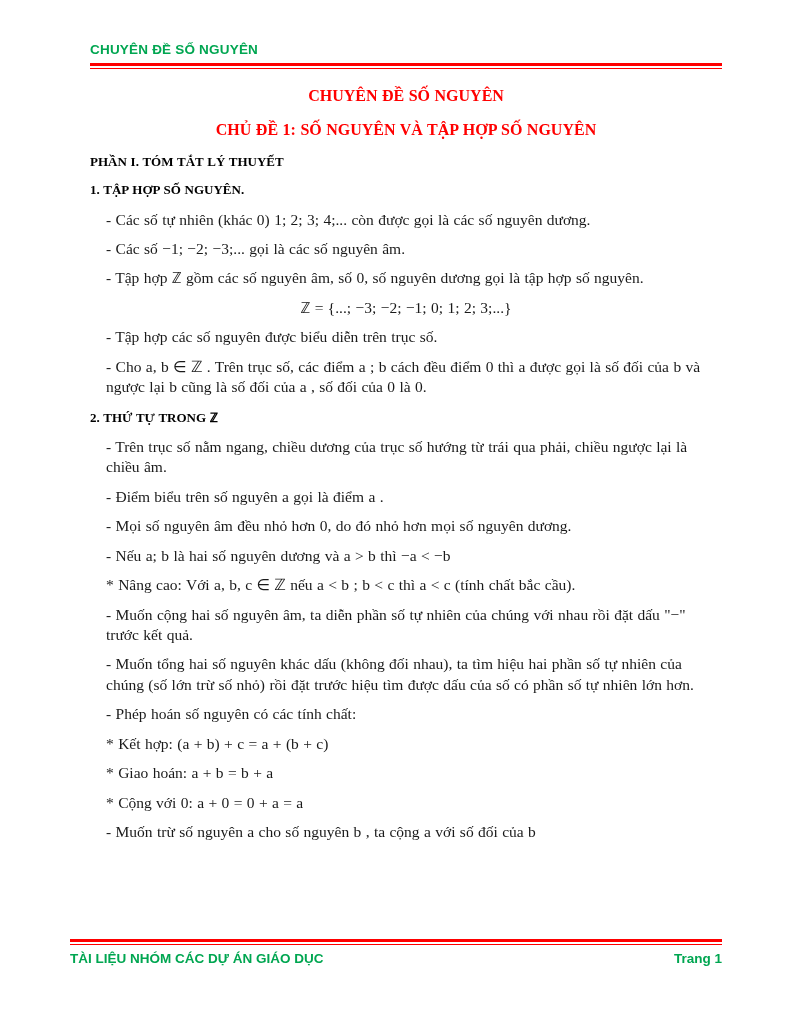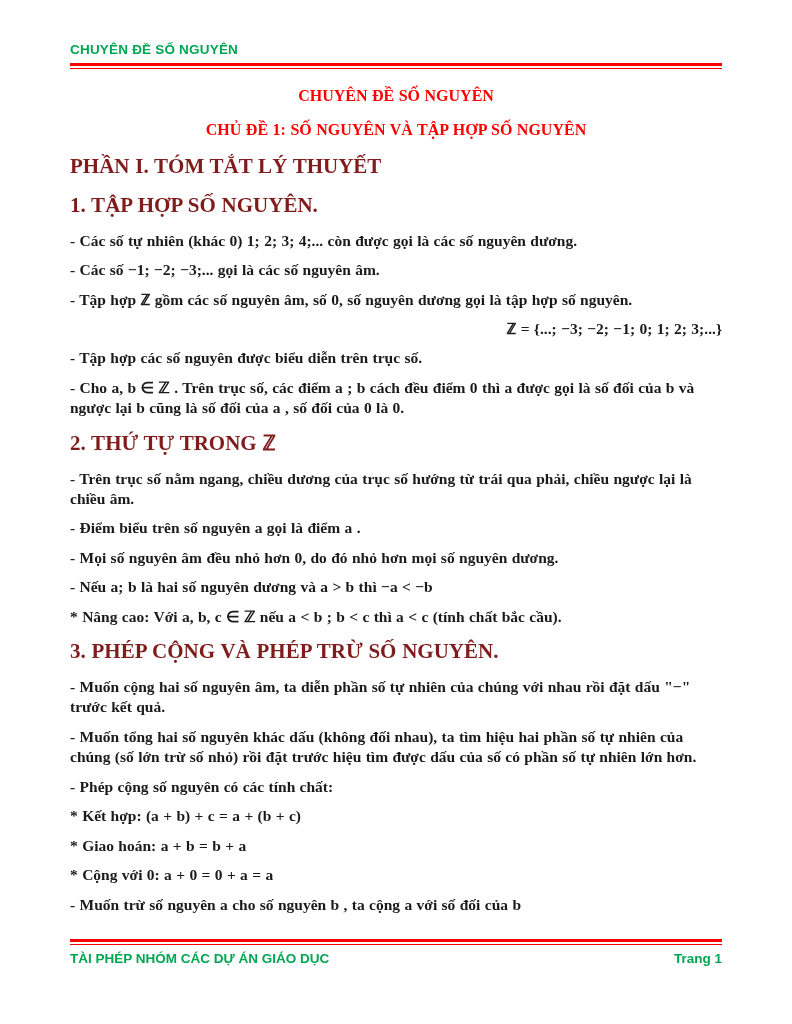--- a/index.html
+++ b/index.html
@@ -11,20 +11,21 @@
     width: 792px;
     height: 1024px;
     position: relative;
     font-family: "Liberation Serif", serif;
     color: #1a1a1a;
     overflow: hidden;
   }
   .page {
     position: absolute;
     inset: 0;
+    padding-left: 20px;
   }
   .margin-box {
     margin: 0 70px;
   }
   
   .doc-header {
     padding-top: 42px;
   }
   .doc-header .header-title {
     font-family: "Liberation Sans", sans-serif;
@@ -39,39 +40,38 @@
     border-top: 3px solid #FF0000;
     border-bottom: 1.5px solid #FF0000;
   }
   
   .doc-body {
     margin-top: 16px;
   }
   .block {
     font-size: 15.5px;
     line-height: 1.32;
-    margin: 9px 0;
+    margin: 9px 16px;
     word-spacing: 0.5px;
-    font-weight: bold;
   }
   .title-red {
     color: #FF0000;
     font-weight: bold;
     text-align: center;
     font-size: 16px;
     margin: 13px 0;
   }
   .section-blue {
-    color: #7f1d1d;
+    color: #000000;
     font-weight: bold;
-    font-size: 21px;
+    font-size: 13px;
     margin: 11px 0;
   }
   .center {
-    text-align: right;
+    text-align: center;
   }
   
   .doc-footer {
     position: absolute;
     left: 70px;
     right: 70px;
     top: 933px;
   }
   .footer-row {
     margin-top: 6px;
@@ -104,31 +104,30 @@
       <div class="block para">- Tập hợp  ℤ  gồm các số nguyên âm, số 0, số nguyên dương gọi là tập hợp số nguyên.</div>
       <div class="block center">ℤ = {...; −3; −2; −1; 0; 1; 2; 3;...}</div>
       <div class="block para">- Tập hợp các số nguyên được biểu diễn trên trục số.</div>
       <div class="block para">- Cho  a, b ∈ ℤ . Trên trục số, các điểm  a ;  b cách đều điểm 0 thì  a được gọi là số đối của  b và ngược lại  b cũng là số đối của  a ,  số đối của 0 là 0.</div>
       <div class="block section-blue">2. THỨ TỰ TRONG ℤ</div>
       <div class="block para">- Trên trục số nằm ngang, chiều dương của trục số hướng từ trái qua phải, chiều ngược lại là chiều âm.</div>
       <div class="block para">- Điểm biểu trên số nguyên  a  gọi là điểm  a .</div>
       <div class="block para">- Mọi số nguyên âm đều nhỏ hơn 0, do đó nhỏ hơn mọi số nguyên dương.</div>
       <div class="block para">- Nếu  a; b là hai số nguyên dương và  a &gt; b  thì  −a &lt; −b</div>
       <div class="block para">* Nâng cao: Với  a, b, c ∈ ℤ nếu  a &lt; b ;  b &lt; c  thì  a &lt; c (tính chất bắc cầu).</div>
-      <div class="block section-blue">3. PHÉP CỘNG VÀ PHÉP TRỪ SỐ NGUYÊN.</div>
       <div class="block para">- Muốn cộng hai số nguyên âm, ta diễn phần số tự nhiên của chúng với nhau rồi đặt dấu "−" trước kết quả.</div>
       <div class="block para">- Muốn tổng hai số nguyên khác dấu (không đối nhau), ta tìm hiệu hai phần số tự nhiên của chúng (số lớn trừ số nhỏ) rồi đặt trước hiệu tìm được dấu của số có phần số tự nhiên lớn hơn.</div>
-      <div class="block para">- Phép cộng số nguyên có các tính chất:</div>
+      <div class="block para">- Phép hoán số nguyên có các tính chất:</div>
       <div class="block para">* Kết hợp:  (a + b) + c = a + (b + c)</div>
       <div class="block para">* Giao hoán:  a + b = b + a</div>
       <div class="block para">* Cộng với 0:  a + 0 = 0 + a = a</div>
       <div class="block para">- Muốn trừ số nguyên  a cho số nguyên  b , ta cộng  a  với số đối của  b</div>
     </div>
 
   <div class="doc-footer">
     <div class="rule-red"></div>
     <div class="footer-row">
-      <span>TÀI PHÉP NHÓM CÁC DỰ ÁN GIÁO DỤC</span>
+      <span>TÀI LIỆU NHÓM CÁC DỰ ÁN GIÁO DỤC</span>
       <span>Trang 1</span>
     </div>
   </div>
 
 </div>
 
 </body></html>

